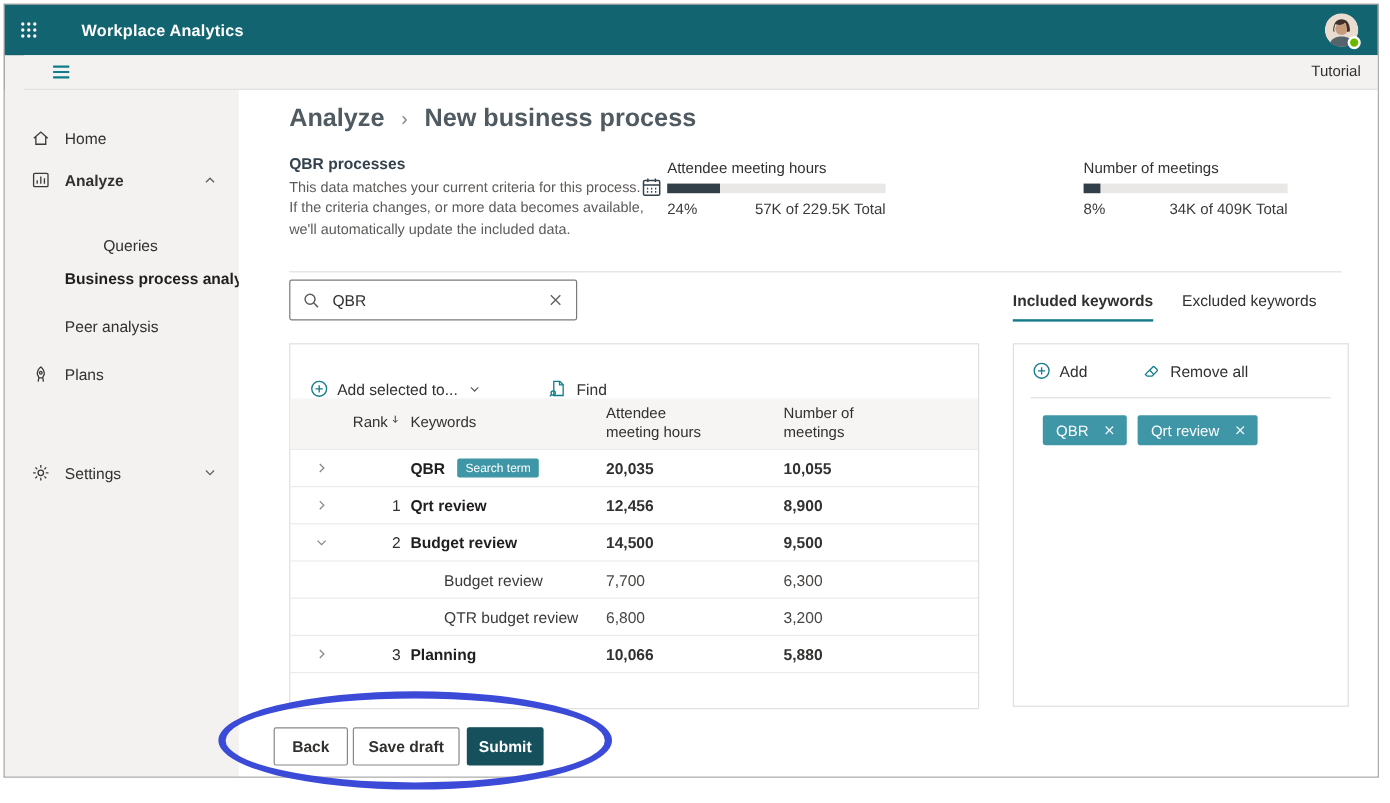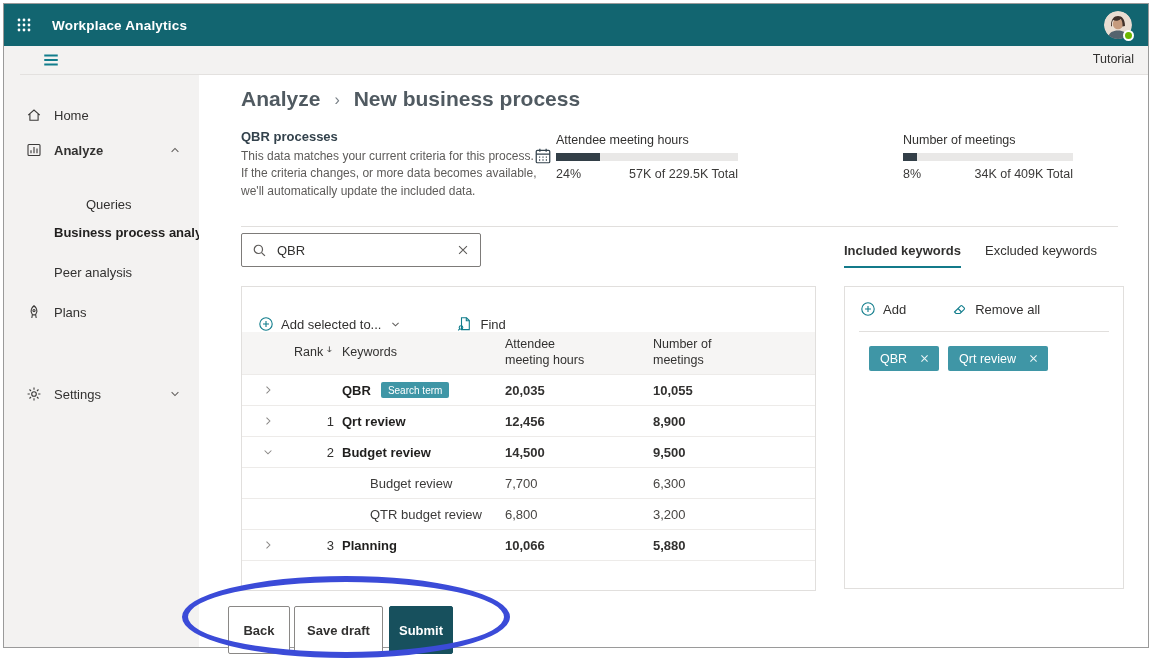--- a/index.html
+++ b/index.html
@@ -5,21 +5,21 @@
   * { margin:0; padding:0; box-sizing:border-box; }
   html,body { width:1158px; height:669px; background:#ffffff;
     font-family:"Liberation Sans", sans-serif; color:#323130; }
   .window { position:absolute; left:3px; top:3px; width:1146px; height:645px;
     background:#f3f2f1; border:1px solid #9a9a9a; overflow:visible; }
 
   
   .topbar { position:absolute; left:0; top:0; right:0; height:42px; background:#126570;
     display:flex; align-items:center; color:#fff; }
   .waffle { width:40px; height:42px; display:flex; align-items:center; justify-content:center; cursor:pointer; }
-  .topbar-title { font-size:13.5px; font-weight:700; letter-spacing:.2px; margin-left:8px; }
+  .topbar-title { font-size:13.5px; font-weight:700; letter-spacing:.2px; margin-left:24px; }
   .avatar-wrap { position:absolute; right:16px; top:7px; width:28px; height:28px; }
   .avatar-wrap svg { display:block; }
   .presence { position:absolute; right:-2px; bottom:-2px; width:11px; height:11px; border-radius:50%;
     background:#6bb700; border:2px solid #fff; }
 
   
   .subbar { position:absolute; left:0; top:42px; right:0; height:29px; background:#f3f2f1;
     border-bottom:1px solid #e3e1df;margin-left:16px; }
   .hamburger { position:absolute; left:22px; top:5px; width:20px; height:20px; color:#117d8c; cursor:pointer; }
   .tutorial { position:absolute; right:14px; top:6px; font-size:12.5px; color:#323130; cursor:pointer; }
@@ -99,21 +99,21 @@
   .kw-panel { position:absolute; left:645px; top:211px; width:280px; height:303px;
     border:1px solid #e1dfdd; background:#fff; }
   .kp-toolbar { height:44px; display:flex; align-items:center; padding-left:15px; gap:8px; }
   .kp-divider { margin:0 14px; border-top:1px solid #e1dfdd; }
   .chips { display:flex; gap:9px; padding:14px 0 0 24px; }
   .chip { display:flex; align-items:center; gap:12px; background:#3f96a6; color:#fff; font-size:12.5px;
     height:25px; padding:0 9px 0 11px; border-radius:2px; }
   .chip .xicon { width:11px; height:11px; color:#eaf4f6; cursor:pointer; }
 
   
-  .footer-btn { position:absolute; top:531px; height:48px; border-radius:2px; font-size:13px; font-weight:600;
+  .footer-btn { position:absolute; top:531px; height:32px; border-radius:2px; font-size:13px; font-weight:600;
     display:flex; align-items:center; justify-content:center; cursor:pointer;
     background:#fff; border:1px solid #8a8886; color:#323130; font-family:"Liberation Sans", sans-serif; }
   .btn-back { left:29px; width:62px; }
   .btn-save { left:95px; width:89px; }
   .btn-submit { left:190px; width:64px; background:#17505d; border:1px solid #17505d; color:#fff; }
 
   
   .highlight-ellipse { position:absolute; left:178px; top:572px; width:328px; height:82px;
     border:6px solid #3b4bd8; border-radius:50%; pointer-events:none; z-index:10; }
 

